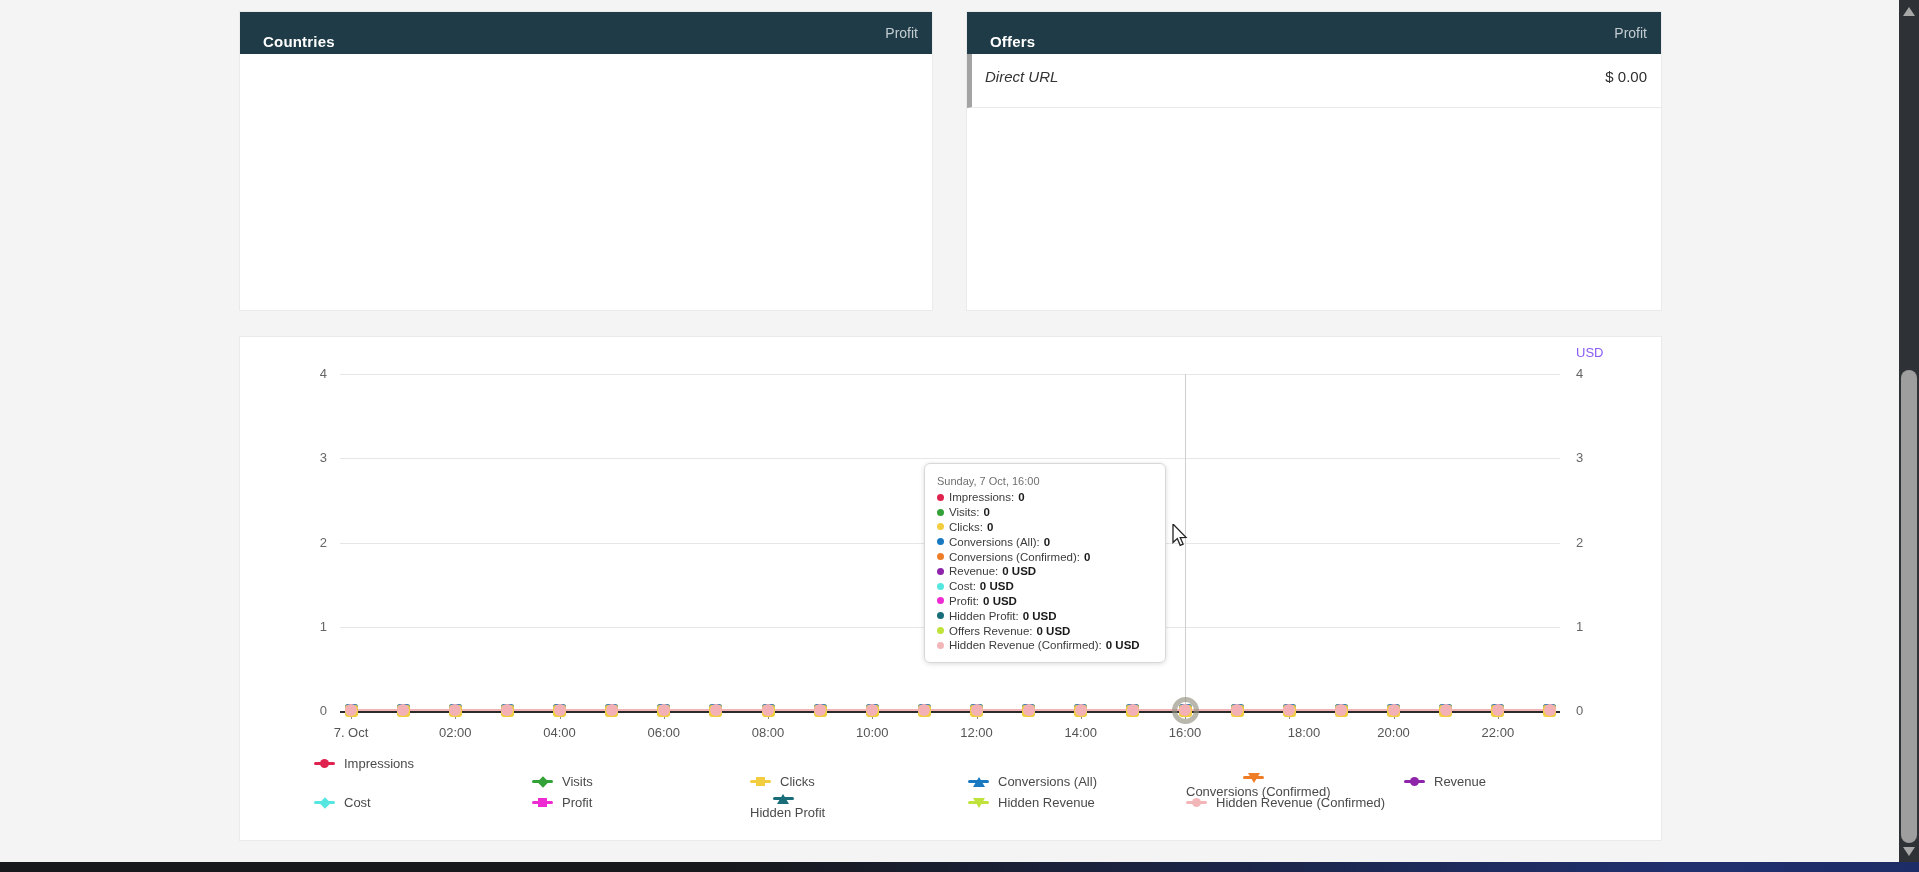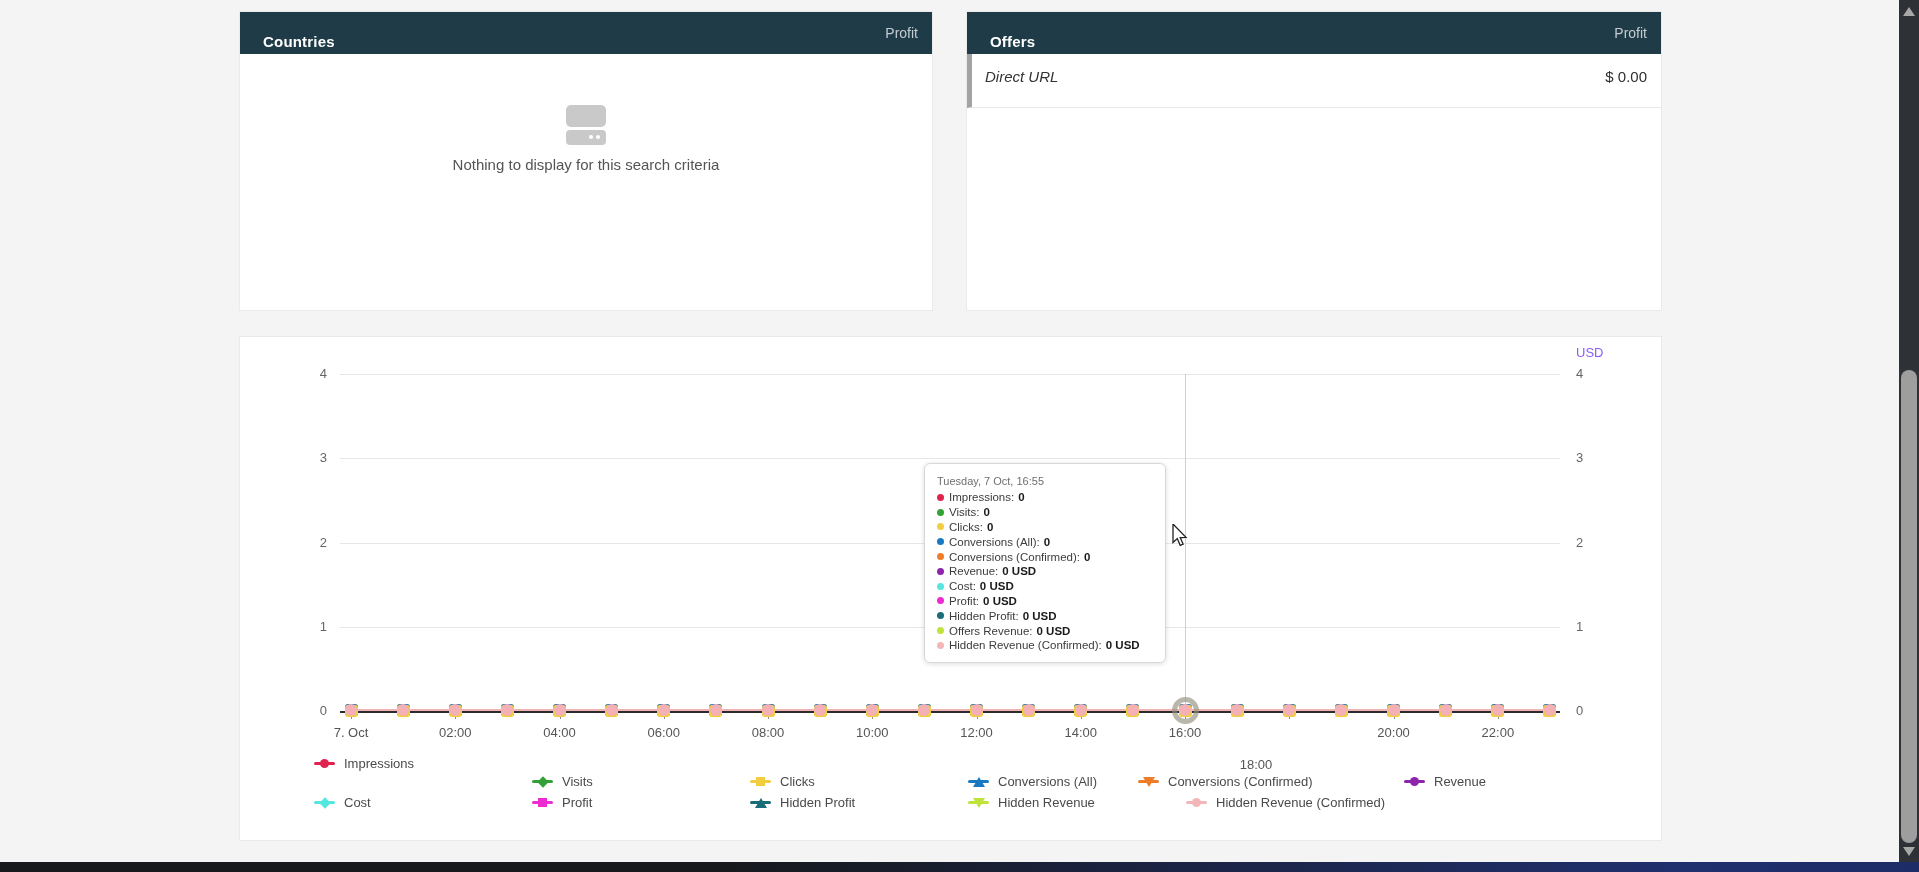--- a/index.html
+++ b/index.html
@@ -75,48 +75,39 @@
   #mouse-cursor { position:absolute; left:1172px; top:524px; z-index:20; pointer-events:none; }
 </style>
 </head>
 <body>
 
 <div class="panel" id="countries-panel">
   <div class="panel-header">
     <span class="panel-title">Countries</span>
     <span class="panel-metric">Profit</span>
   </div>
-  <div class="empty-state">
-    <div class="no-data-icon">
-      <div class="r1"></div>
-        <div class="r2"></div>
-        <div class="d d1"></div>
-        <div class="d d2"></div>
-    </div>
-    <div class="empty-text">Nothing to display for this search criteria</div>
-  </div>
 </div>
 
 <div class="panel" id="offers-panel">
   <div class="panel-header">
     <span class="panel-title">Offers</span>
     <span class="panel-metric">Profit</span>
   </div>
   <div class="offer-row">
     <span class="offer-name">Direct URL</span>
     <span class="offer-value">$ 0.00</span>
   </div>
 </div>
 
 <div class="panel" id="chart-panel">
   <div id="chart-area">
     <span class="unit-label">USD</span>
 
     <div id="chart-tooltip">
-      <div class="tt-title">Tuesday, 7 Oct, 16:55</div>
+      <div class="tt-title">Sunday, 7 Oct, 16:00</div>
       <div id="tt-rows">
           <div class="tt-row">
             <div class="tt-bullet" style="background: rgb(224, 35, 78);"></div>
             <div class="tt-label">Impressions:</div>
             <div class="tt-value">0</div>
           </div>
           <div class="tt-row">
             <div class="tt-bullet" style="background: rgb(51, 161, 55);"></div>
             <div class="tt-label">Visits:</div>
             <div class="tt-value">0</div>
@@ -196,21 +187,21 @@
       <div class="xlab" style="left: 496.04px;">08:00</div>
       <div class="xtick" style="left: 632.3px; top: 375px;"></div>
       <div class="xlab" style="left: 600.3px;">10:00</div>
       <div class="xtick" style="left: 736.56px; top: 375px;"></div>
       <div class="xlab" style="left: 704.56px;">12:00</div>
       <div class="xtick" style="left: 840.82px; top: 375px;"></div>
       <div class="xlab" style="left: 808.82px;">14:00</div>
       <div class="xtick" style="left: 945.08px; top: 375px;"></div>
       <div class="xlab" style="left: 913.08px;">16:00</div>
       <div class="xtick" style="left: 1049.34px; top: 375px;"></div>
-      <div class="xlab" style="left: 984px; margin-top: 32px;">18:00</div>
+      <div class="xlab" style="left: 1032px;">18:00</div>
       <div class="xtick" style="left: 1153.6px; top: 375px;"></div>
       <div class="xlab" style="left: 1121.6px;">20:00</div>
       <div class="xtick" style="left: 1257.86px; top: 375px;"></div>
       <div class="xlab" style="left: 1225.86px;">22:00</div>
       <div class="crosshair" style="left: 945.08px; top: 37px; height: 337px;"></div>
       <div class="hover-ring" style="left: 931.58px; top: 359.5px;"></div>
       <div class="pt" style="left: 104.5px; top: 366.5px;">
         <div class="sq"></div>
         <div class="ci"></div>
       </div>
@@ -327,21 +318,21 @@
         </div>
         <div class="legend-label">Clicks</div>
       </div>
       <div class="legend-item" style="left: 728px; top: 434px;">
         <div class="lm">
           <div class="ln" style="background: rgb(24, 121, 192);"></div>
           <div class="shape tri-up" style="border-bottom-color: rgb(24, 121, 192);"></div>
         </div>
         <div class="legend-label">Conversions (All)</div>
       </div>
-      <div class="legend-item" style="left: 898px; top: 434px;">
+      <div class="legend-item" style="left: 946px; top: 434px; flex-direction: column;">
         <div class="lm">
           <div class="ln" style="background: rgb(239, 125, 40);"></div>
           <div class="shape tri-down" style="border-top-color: rgb(239, 125, 40);"></div>
         </div>
         <div class="legend-label">Conversions (Confirmed)</div>
       </div>
       <div class="legend-item" style="left: 1164px; top: 434px; justify-content: flex-end;">
         <div class="lm">
           <div class="ln" style="background: rgb(142, 36, 170);"></div>
           <div class="shape circle" style="background: rgb(142, 36, 170);"></div>
@@ -355,21 +346,21 @@
         </div>
         <div class="legend-label">Cost</div>
       </div>
       <div class="legend-item" style="left: 292px; top: 455px;">
         <div class="lm">
           <div class="ln" style="background: rgb(238, 43, 210);"></div>
           <div class="shape square" style="background: rgb(238, 43, 210);"></div>
         </div>
         <div class="legend-label">Profit</div>
       </div>
-      <div class="legend-item" style="left: 510px; top: 455px;">
+      <div class="legend-item" style="left: 510px; top: 455px; flex-direction: column;">
         <div class="lm">
           <div class="ln" style="background: rgb(24, 109, 121);"></div>
           <div class="shape tri-up" style="border-bottom-color: rgb(24, 109, 121);"></div>
         </div>
         <div class="legend-label">Hidden Profit</div>
       </div>
       <div class="legend-item" style="left: 728px; top: 455px;">
         <div class="lm">
           <div class="ln" style="background: rgb(192, 227, 60);"></div>
           <div class="shape tri-down" style="border-top-color: rgb(192, 227, 60);"></div>

